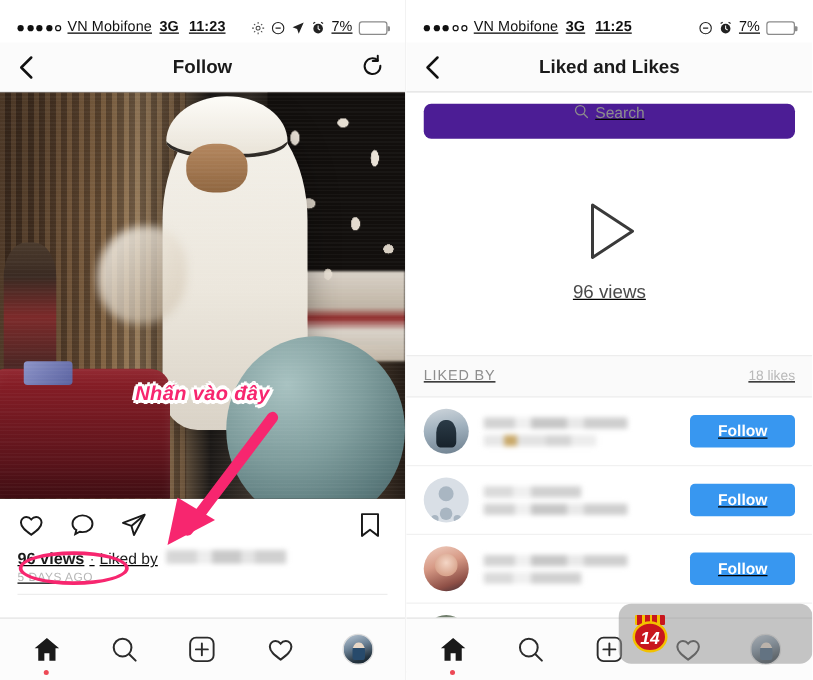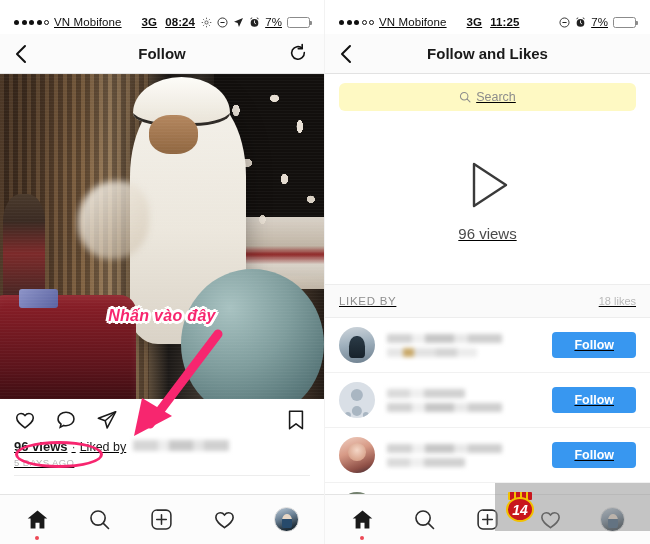--- a/index.html
+++ b/index.html
@@ -17,21 +17,21 @@
   
   .statusbar {
     height: 34px; display: flex; align-items: center;
     padding: 10px 14px 0 14px; font-size: 11.5px; color: #111;
     letter-spacing: .1px; background: #fff;
   }
   .sb-dots { display: flex; gap: 2.5px; align-items: center; margin-right: 5px; }
   .dot { width: 5px; height: 5px; border-radius: 50%; background: #111; }
   .dot.hollow { background: transparent; border: 1px solid #111; }
   .sb-carrier { font-size: 11.5px; }
-  .sb-net { margin-left: 20px; font-weight: bold; font-size: 11.5px; }
+  .sb-net { margin-left: 6px; font-weight: bold; font-size: 11.5px; }
   .sb-time { margin-left: 8px; font-weight: bold; font-size: 11.5px; }
   .sb-right { margin-left: auto; display: flex; align-items: center; gap: 5px; }
   .sb-icon { display: inline-flex; align-items: center; }
   .sb-pct { font-size: 11.5px; font-weight: normal; }
   .battery {
     width: 23px; height: 11px; border: 1px solid #8b8b8b; border-radius: 2.5px;
     position: relative; padding: 1px; display: inline-block;
   }
   .battery::after {
     content: ""; position: absolute; right: -3px; top: 3.5px;
@@ -130,22 +130,22 @@
   .meta-liked { color: #1a1a1a; }
   .blur-name { display: inline-block; height: 11px; width: 96px; vertical-align: middle; border-radius: 1px;
     background: linear-gradient(90deg,#d6d6d6 0 26%, #ededed 26% 38%, #c9c9c9 38% 62%, #e4e4e4 62% 74%, #d0d0d0 74% 100%);
     filter: blur(2px); margin-left: 3px; }
   .timestamp { padding: 3px 14px 0 14px; font-size: 9.5px; color: #b6b6b6; letter-spacing: .4px; }
   .post-divider { margin: 7px 14px 0 14px; height: 1px; background: #ededed; }
 
   
   .searchwrap { padding: 9px 14px 8px 14px; background: #fff; }
   .searchbar {
-    height: 28px; background: #fef9c3; border-radius: 6px; display: flex;
-    align-items: center; justify-content: center; gap: 5px; color: #8c8c8c; font-size: 12.5px; cursor: text;
+    height: 28px; background: #4c1d95; border-radius: 6px; display: flex;
+    align-items: flex-start; justify-content: center; gap: 5px; color: #8c8c8c; font-size: 12.5px; cursor: text;
   }
 
   
   .viewsblock { padding: 38px 0 42px 0; display: flex; flex-direction: column; align-items: center; gap: 12px; }
   .views-count { font-size: 15px; color: #4a4a4a; }
 
   
   .likedhdr {
     display: flex; align-items: center; justify-content: space-between;
     background: #fafafa; border-top: 1px solid #ededed; border-bottom: 1px solid #ededed;
@@ -195,21 +195,21 @@
   .tab-avatar { width: 25px; height: 25px; border-radius: 50%;
     background: linear-gradient(160deg,#b9c7d4 0%, #6e8498 40%, #24333f 78%, #12202a 100%);
     position: relative; overflow: hidden; border: 1px solid #ddd; }
   .tab-avatar::after { content:""; position:absolute; left:28%; top:26%; width:44%; height:62%;
     background: linear-gradient(180deg,#e8d7c6 0 34%, #274a6b 34% 100%); border-radius: 46% 46% 18% 18%; }
 
   
   .watermark {
     position: absolute; right: 0px; bottom: 13px; width: 155px; height: 48px;
     background: rgba(150,150,150,.55); display: flex; align-items: center; gap: 6px;
-    padding: 0 10px; border-radius: 0; pointer-events: none;
+    padding: 0 10px; border-radius: 10px; pointer-events: none;
   }
   .wm-logo { width: 30px; height: 30px; flex: 0 0 30px; position: relative; }
   .wm-badge {
     position: absolute; left: 1px; top: 5px; width: 28px; height: 25px; border-radius: 50%;
     background: #c8161d; border: 2px solid #f2c100; color: #fff;
     font-size: 14px; font-weight: bold; display: flex; align-items: center; justify-content: center;
   }
   .wm-top { position: absolute; left: 3px; top: 0px; width: 24px; height: 8px;
     background: #c8161d; border-radius: 1px;
     background-image: repeating-linear-gradient(90deg,#f2c100 0 2px,#c8161d 2px 6px); }
@@ -225,21 +225,21 @@
     <div class="statusbar">
       <span class="sb-dots">
         <i class="dot"></i>
           <i class="dot"></i>
           <i class="dot"></i>
           <i class="dot"></i>
           <i class="dot hollow"></i>
       </span>
       <span class="sb-carrier">VN Mobifone</span>
       <span class="sb-net">3G</span>
-      <span class="sb-time">08:24</span>
+      <span class="sb-time">11:23</span>
       <span class="sb-right">
         <span class="sb-icon">
           <svg width="11" height="11" viewBox="0 0 16 16">
               <g stroke="#444" stroke-width="1.2">
                 <circle cx="8" cy="8" r="2.3" fill="none"></circle>
                 <path d="M8 1v2M8 13v2M1 8h2M13 8h2M3.2 3.2l1.4 1.4M11.4 11.4l1.4 1.4M12.8 3.2l-1.4 1.4M4.6 11.4l-1.4 1.4"></path>
               </g>
             </svg>
         </span>
         <span class="sb-icon">
@@ -397,21 +397,21 @@
         <span class="battery"><i class="fill"></i></span>
       </span>
     </div>
 
     <div class="navbar">
       <div class="nav-back">
         <svg width="13" height="20" viewBox="0 0 13 20">
             <path d="M11 2L3 10l8 8" stroke="#111" stroke-width="2" fill="none" stroke-linecap="round" stroke-linejoin="round"></path>
           </svg>
       </div>
-      <div class="nav-title">Follow and Likes</div>
+      <div class="nav-title">Liked and Likes</div>
     </div>
 
     <div class="searchwrap">
       <div class="searchbar">
         <svg width="12" height="12" viewBox="0 0 16 16">
             <circle cx="6.9" cy="6.9" r="5" fill="none" stroke="#8c8c8c" stroke-width="1.4"></circle>
             <path d="M10.6 10.6l4 4" stroke="#8c8c8c" stroke-width="1.4" stroke-linecap="round"></path>
           </svg>
         <span>Search</span>
       </div>

